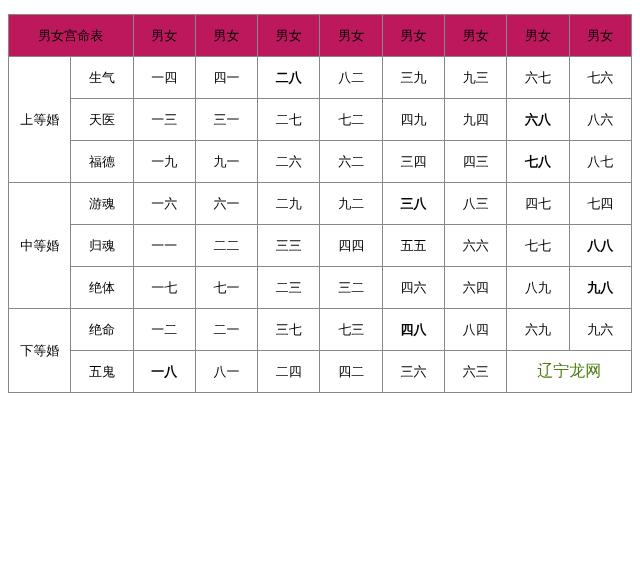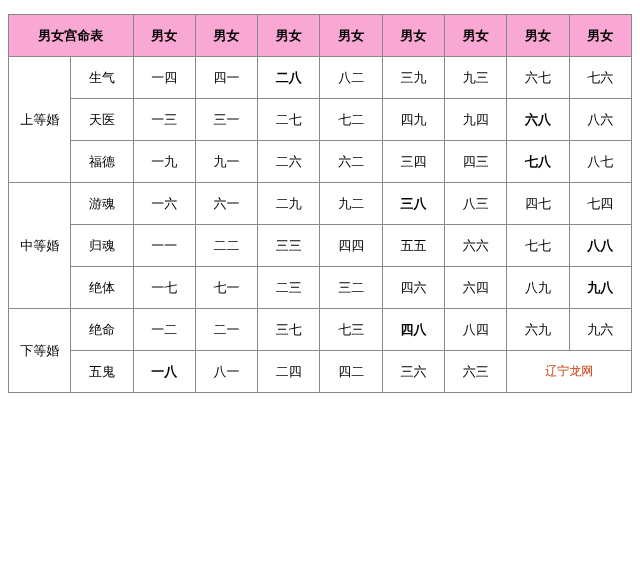--- a/index.html
+++ b/index.html
@@ -25,26 +25,26 @@
       border: 1px solid #888;
       text-align: center;
       vertical-align: middle;
       padding: 4px 2px;
       color: #000;
       font-size: 13px;
       height: 42px;
     }
     .red { color: #e00; font-weight: bold; }
     .header-row td {
-      background: #f9a8d4;
-      font-weight: bold;
+      background: #be185d;
+      font-weight: normal;
     }
     .watermark {
-      color: #c2410c;
-      font-size: 12px;
+      color: #4d7c0f;
+      font-size: 16px;
     }
     .grade-cell {
       font-size: 13px;
     }
   </style>
 </head>
 <body>
 
 <div class="page-title"></div>
 

